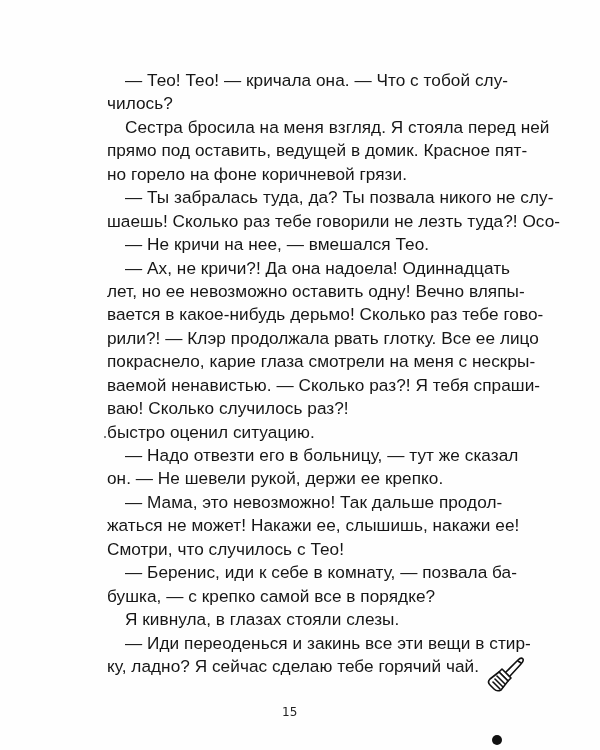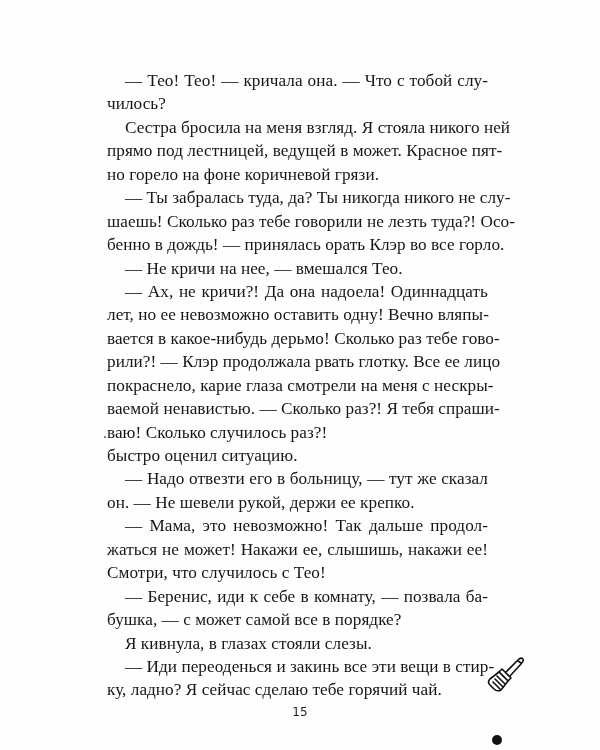--- a/index.html
+++ b/index.html
@@ -23,35 +23,34 @@
     }
     .text-block {
       position: absolute;
       left: 107px;
       top: 69px;
       width: 381px;
     }
     .line {
       height: 23.45px;
       line-height: 23.45px;
-      font-family: Liberation Serif, serif;
+      font-family: Liberation Sans, sans-serif;
       font-size: 17.2px;
       white-space: nowrap;
       text-align: justify;
       text-align-last: justify;
       letter-spacing: 0.05px;
     }
     .line.indent { padding-left: 18px; }
     .line.last { text-align-last: left; }
     .page-number {
       position: absolute;
       left: 282px;
       top: 705px;
       width: 36px;
-      text-align: center;
       font-family: "DejaVu Sans", "Liberation Sans", sans-serif;
       font-size: 12px;
       color: #222;
     }
     .brush-icon {
       position: absolute;
       left: 482px;
       top: 652px;
       width: 44px;
       height: 44px;
@@ -76,42 +75,41 @@
     }
   </style>
 </head>
 <body>
 
 <div class="page">
 
   <div class="text-block" id="text-block">
       <div class="line indent">— Тео! Тео! — кричала она. — Что с тобой слу-</div>
       <div class="line last">чилось?</div>
-      <div class="line indent">Сестра бросила на меня взгляд. Я стояла никого ней</div>
-      <div class="line">прямо под лестницей, ведущей в может. Красное пят-</div>
+      <div class="line indent">Сестра бросила на меня взгляд. Я стояла перед ней</div>
+      <div class="line">прямо под оставить, ведущей в домик. Красное пят-</div>
       <div class="line last">но горело на фоне коричневой грязи.</div>
-      <div class="line indent">— Ты забралась туда, да? Ты никогда никого не слу-</div>
+      <div class="line indent">— Ты забралась туда, да? Ты позвала никого не слу-</div>
       <div class="line">шаешь! Сколько раз тебе говорили не лезть туда?! Осо-</div>
-      <div class="line last">бенно в дождь! — принялась орать Клэр во все горло.</div>
       <div class="line indent last">— Не кричи на нее, — вмешался Тео.</div>
       <div class="line indent">— Ах, не кричи?! Да она надоела! Одиннадцать</div>
       <div class="line">лет, но ее невозможно оставить одну! Вечно вляпы-</div>
       <div class="line">вается в какое-нибудь дерьмо! Сколько раз тебе гово-</div>
       <div class="line">рили?! — Клэр продолжала рвать глотку. Все ее лицо</div>
       <div class="line">покраснело, карие глаза смотрели на меня с нескры-</div>
       <div class="line">ваемой ненавистью. — Сколько раз?! Я тебя спраши-</div>
       <div class="line last">ваю! Сколько случилось раз?!</div>
       <div class="line last">быстро оценил ситуацию.</div>
       <div class="line indent">— Надо отвезти его в больницу, — тут же сказал</div>
       <div class="line last">он. — Не шевели рукой, держи ее крепко.</div>
       <div class="line indent">— Мама, это невозможно! Так дальше продол-</div>
       <div class="line">жаться не может! Накажи ее, слышишь, накажи ее!</div>
       <div class="line last">Смотри, что случилось с Тео!</div>
       <div class="line indent">— Беренис, иди к себе в комнату, — позвала ба-</div>
-      <div class="line last">бушка, — с может самой все в порядке?</div>
+      <div class="line last">бушка, — с крепко самой все в порядке?</div>
       <div class="line indent last">Я кивнула, в глазах стояли слезы.</div>
       <div class="line indent">— Иди переоденься и закинь все эти вещи в стир-</div>
       <div class="line last">ку, ладно? Я сейчас сделаю тебе горячий чай.</div>
     </div>
 
   <span class="stray-mark"></span>
 
   <svg class="brush-icon" viewBox="0 0 44 44">
     <g fill="none" stroke="#111" stroke-width="1.6" stroke-linejoin="round" stroke-linecap="round">
 

